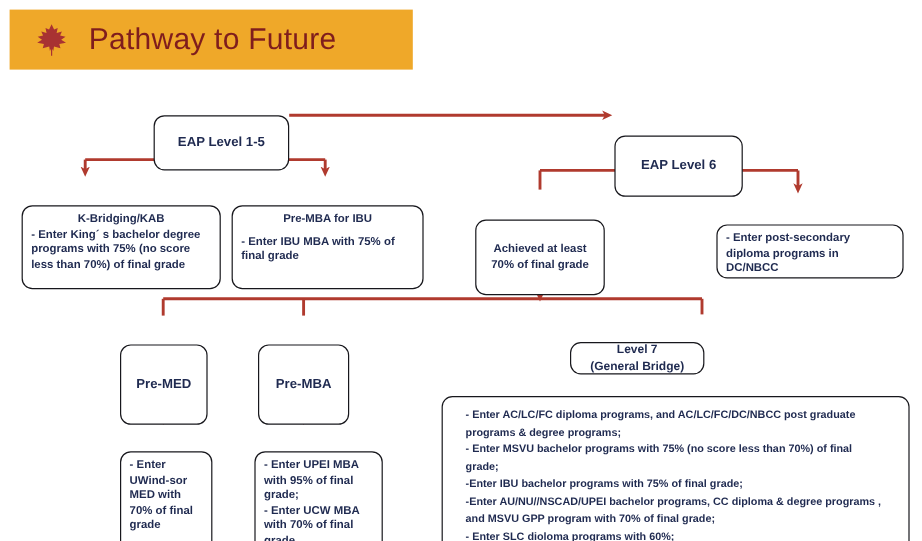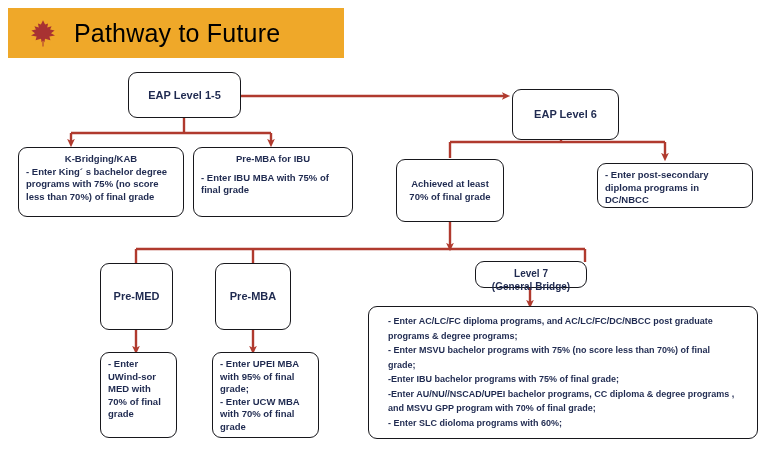--- a/index.html
+++ b/index.html
@@ -11,30 +11,30 @@
   #canvas{position:absolute;inset:0;}
 
   
   .banner{
     position:absolute;left:8px;top:8px;width:336px;height:50px;
     background:#efa829;display:flex;align-items:center;
   }
   .leaf{width:34px;margin-left:18px;display:flex;justify-content:center;align-items:center;}
   .leaf svg{display:block;}
   .banner-title{
-    margin-left:14px;font-size:25px;font-weight:400;color:#000000;
+    margin-left:14px;font-size:25px;font-weight:400;color:#7f1d1d;
     letter-spacing:.2px;line-height:1;
   }
 
   
   .box{
     position:absolute;box-sizing:border-box;background:#ffffff;
     border:1.8px solid #17171c;border-radius:9px;
     font-size:9.5px;font-weight:bold;line-height:1.32;
-    color:#1f2a50;padding:5px 7px;
+    color:#1f2a50;padding:5px 7px;margin-top:24px;
   }
   .box.center{display:flex;flex-direction:column;align-items:center;justify-content:center;text-align:center;}
   .box .hd{font-weight:bold;text-align:center;}
   .box .bd{font-weight:bold;}
   .box.title-only{font-size:11px;}
   .b-lvl7{font-size:10px;text-align:center;}
   .b-big{font-size:9px;line-height:1.62;padding:7px 19px;font-weight:bold;}
   .b-big p{margin:0;}
 
   
@@ -124,21 +124,21 @@
 
   <div class="box" style="left:100px;top:352px;width:77px;height:86px;">
     <div class="bd" style="white-space:pre-line;">- Enter UWind-sor MED with 70% of final grade</div>
   </div>
 
   <div class="box" style="left:212px;top:352px;width:107px;height:86px;">
     <div class="bd" style="white-space:pre-line;">- Enter UPEI MBA with 95% of final grade;
 - Enter UCW MBA with 70% of final grade</div>
   </div>
 
-  <div class="box center b-lvl7" style="left:475px;top:261px;width:112px;height:27px;justify-content:space-between;">
+  <div class="box center b-lvl7" style="left:475px;top:261px;width:112px;height:27px;">
     <span>Level 7</span>
     <span>(General Bridge)</span>
   </div>
 
   <div class="box b-big" style="left:368px;top:306px;width:390px;height:133px;">
     <p>- Enter AC/LC/FC diploma programs, and AC/LC/FC/DC/NBCC post graduate programs &amp; degree programs;</p>
     <p>- Enter MSVU bachelor programs with 75% (no score less than 70%) of final grade;</p>
     <p>-Enter IBU bachelor programs with 75% of final grade;</p>
     <p>-Enter AU/NU//NSCAD/UPEI bachelor programs, CC diploma &amp; degree programs , and MSVU GPP program with 70% of final grade;</p>
     <p>- Enter SLC dioloma programs with 60%;</p>

